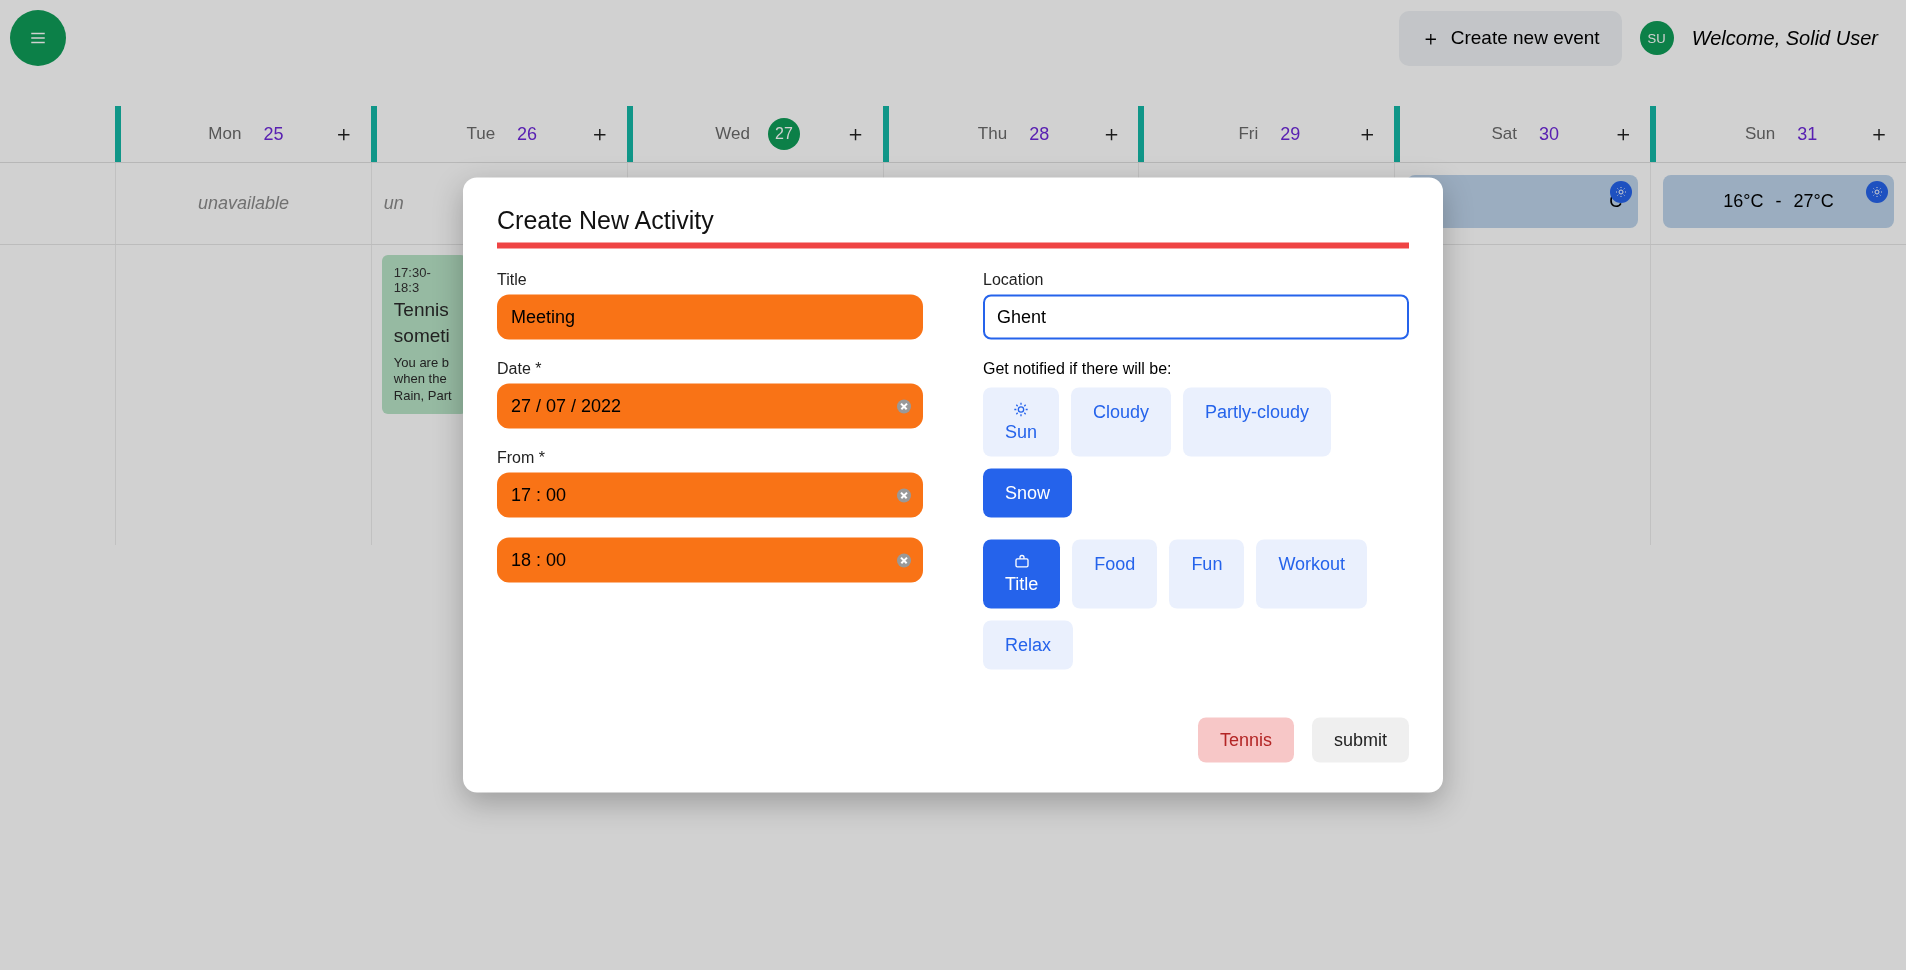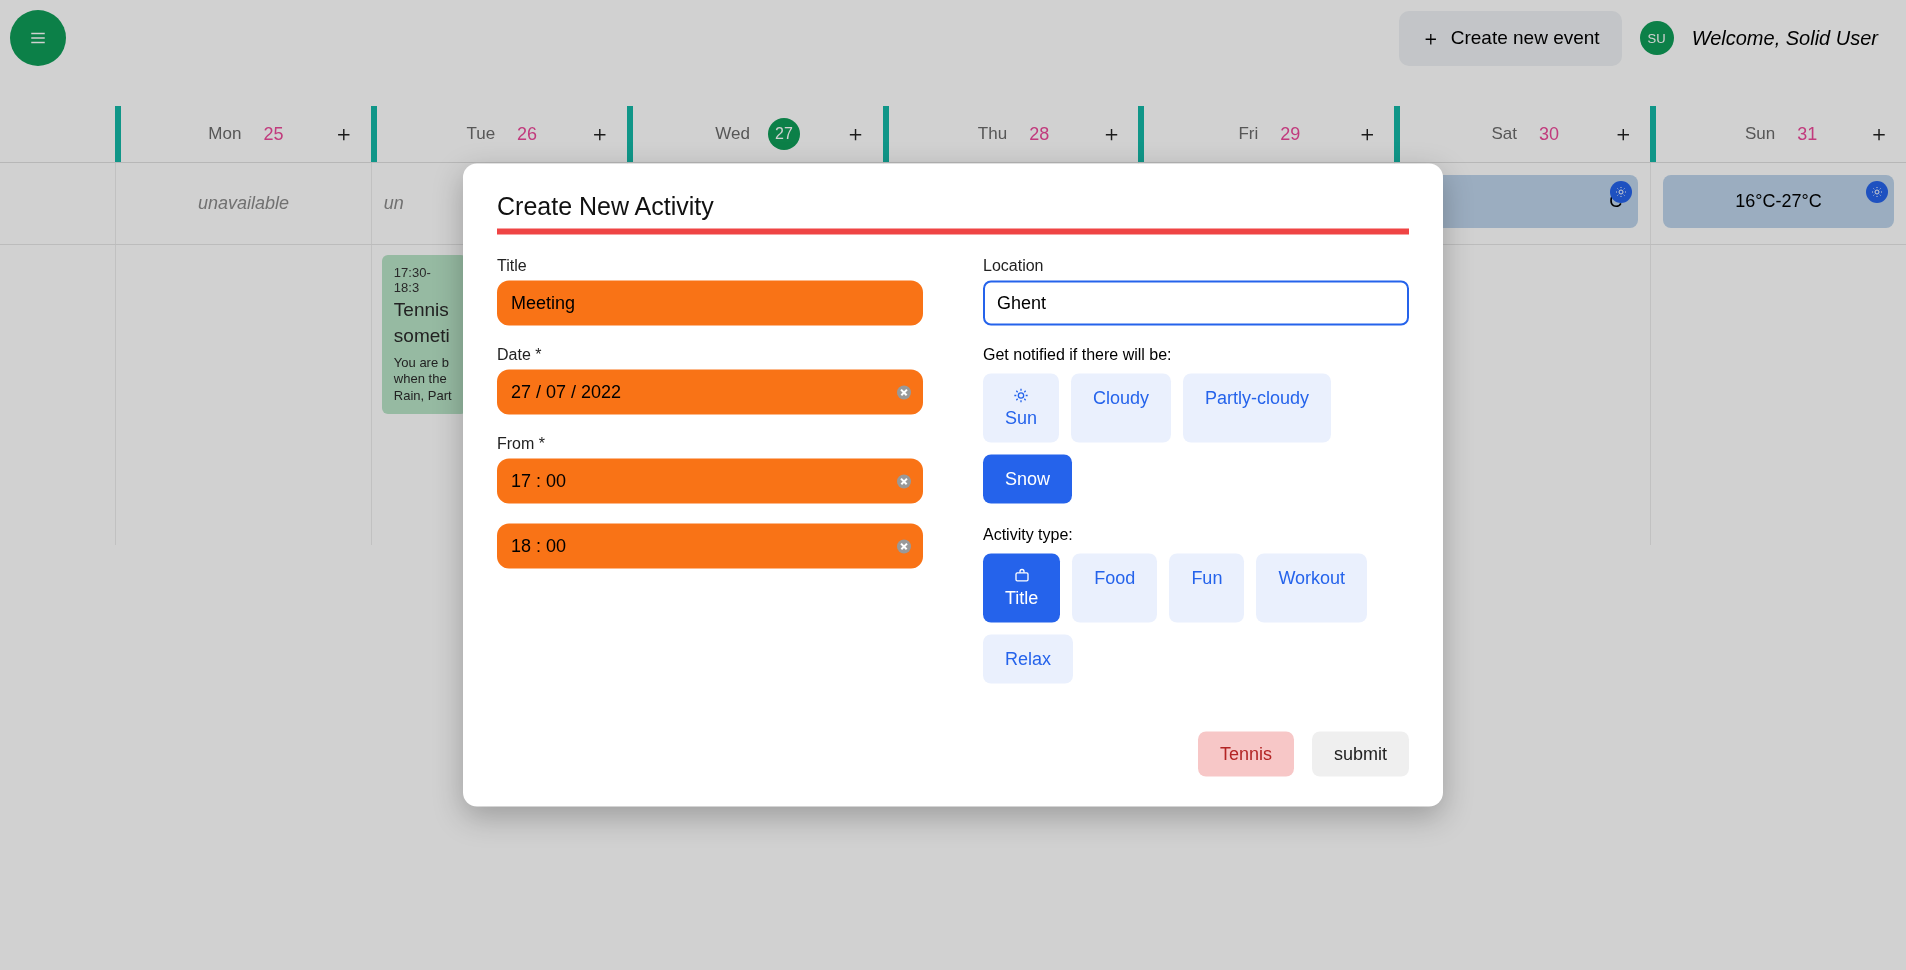--- a/index.html
+++ b/index.html
@@ -48,42 +48,42 @@
     border-bottom: 1px solid #e0e0e0;
     position:relative;
   }
   .day-head {
     display:flex; align-items:center; justify-content:center;
     gap:22px; padding:12px 0;
     border-left:6px solid #14b8a6;
     position:relative;
   }
   .day-head .day-label { color:#6b6b6b; font-size:17px; }
-  .day-head .day-num  { color:#ec4899;   font-size:18px; }
+  .day-head .day-num  { color:#6d28d9;   font-size:18px; }
   .day-head .today-badge {
     background:#0f9d58; color:#fff; border-radius:50%;
     width:32px; height:32px; display:flex; align-items:center; justify-content:center;
     margin-left:-4px;
   }
   .day-head .plus {
     color:#222; font-size:22px; position:absolute; right:16px; top:50%; transform:translateY(-50%);
     cursor:pointer;
   }
 
   
   .weather-row {
     display:grid;
     grid-template-columns: 115px repeat(7, 1fr);
     border-bottom:1px solid #e6e6e6;
   }
   .weather-cell { padding:12px; border-left:1px solid #ececec; }
   .weather-chip {
     background:#bdd4eb; border-radius:8px;
     padding:16px 16px; position:relative; font-size:18px;
-    display:flex; align-items:center; justify-content:center; 
+    display:flex; align-items:center; justify-content:center; gap:12px;
   }
   .weather-chip .sun-icon {
     position:absolute; top:6px; right:6px;
     width:22px; height:22px; border-radius:50%;
     background:#2563eb; display:flex; align-items:center; justify-content:center;
     color:#fff;
   }
   .unavail { color:#8a8a8a; font-style:italic; font-size:18px; text-align:center; padding:18px 0;}
 
   
@@ -348,21 +348,20 @@
             <span>Cloudy</span>
           </div>
         <div class="chip">
             <span>Partly-cloudy</span>
           </div>
         <div class="chip selected">
             <span>Snow</span>
           </div>
       </div>
 
-      <div class="section-label">Activity type:</div>
       <div class="chips">
         <div class="chip selected">
           <svg viewBox="0 0 24 24" fill="none" stroke="#fff" stroke-width="2">
               <rect x="3" y="8" width="18" height="12" rx="2"></rect>
               <path d="M9 8V6a3 3 0 0 1 6 0v2"></path>
             </svg>
           <span>Title</span>
         </div>
         <div class="chip">
             <span>Food</span>

